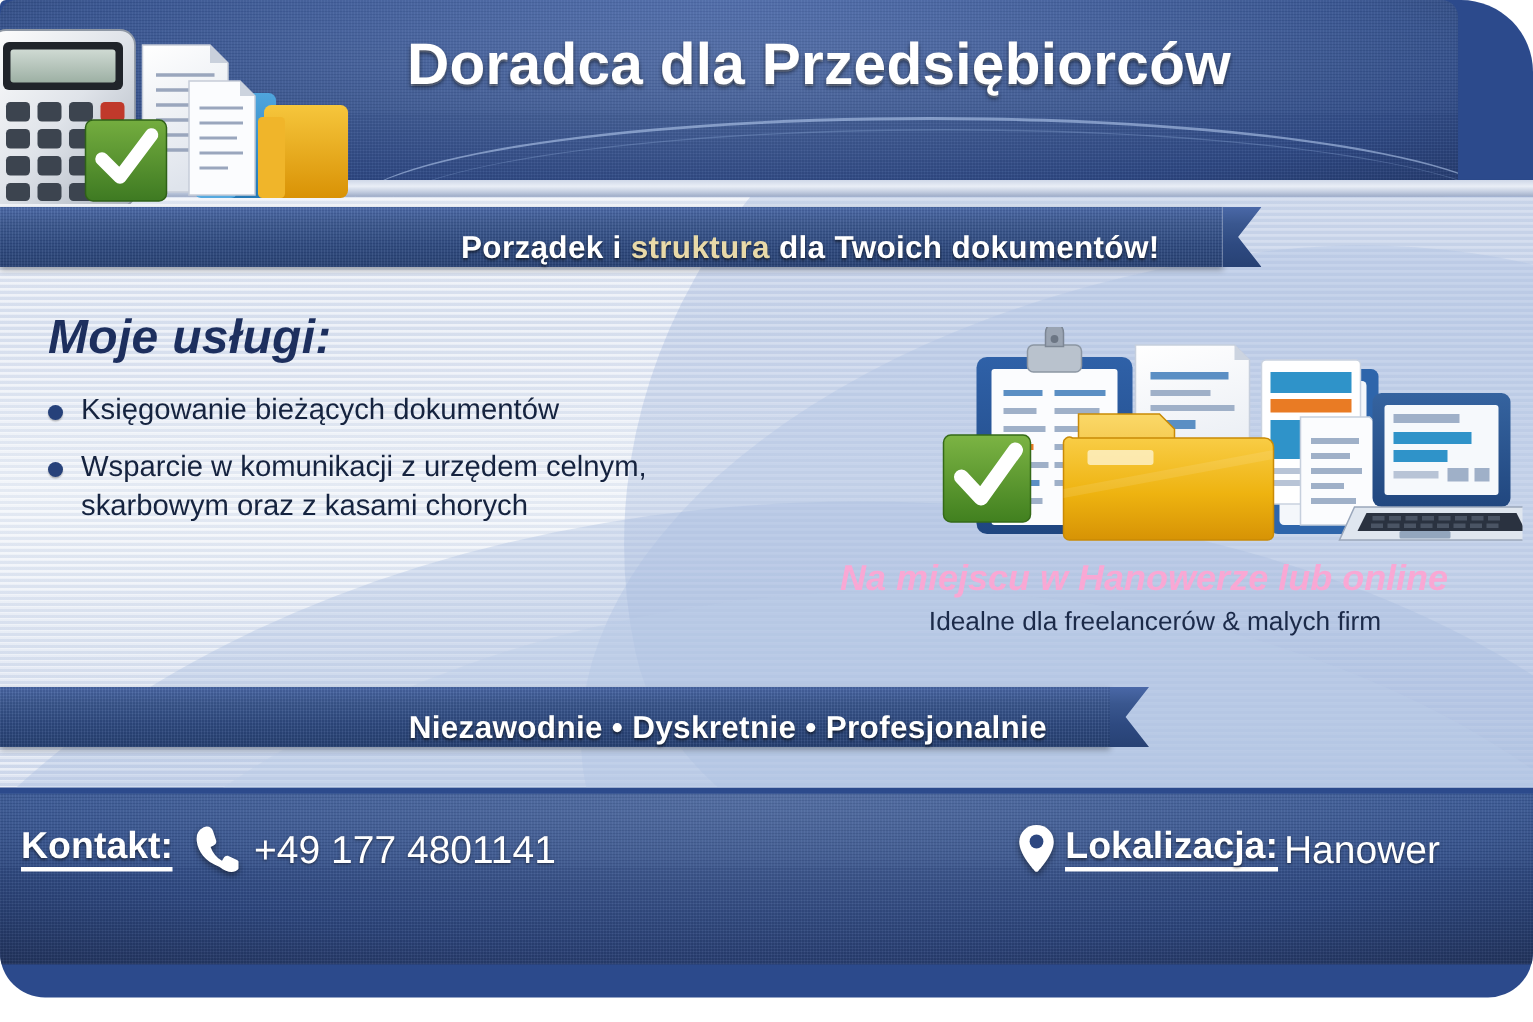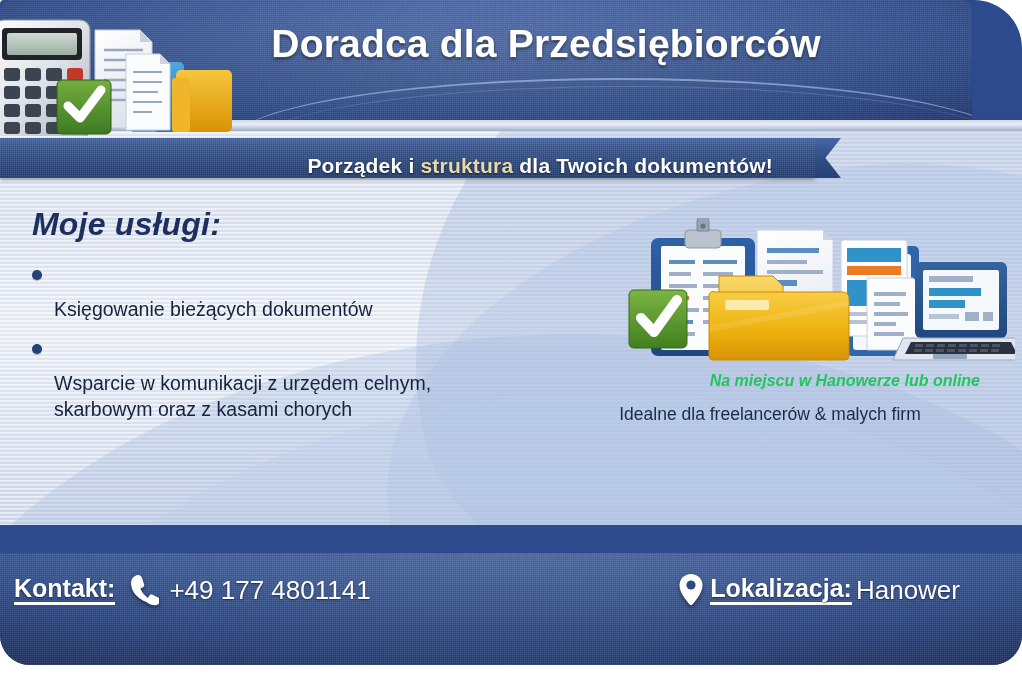--- a/index.html
+++ b/index.html
@@ -151,36 +151,36 @@
   .services h2{
     font-size:32px; font-weight:bold; font-style:italic; color:#1d2f5e;
     margin-bottom:18px; letter-spacing:.2px;
   }
   .svc-item{ display:flex; gap:12px; margin-bottom:13px; }
   .dot{
     flex:0 0 auto; width:10px; height:10px; border-radius:50%;
     background:#26417a; margin-top:9px;
     box-shadow:0 1px 1px rgba(0,0,0,.25);
   }
-  .svc-text{ font-size:19.5px; color:#15233f; line-height:1.30;margin-top:36px; }
+  .svc-text{ font-size:19.5px; color:#15233f; line-height:1.30; }
 
   
   .cap1{
-    position:absolute; left:560px; top:372px; width:420px; text-align:right;
-    font-size:16px; font-weight:bold; font-style:italic; color:#22c55e; z-index:6;
+    position:absolute; left:560px; top:372px; width:420px; text-align:left;
+    font-size:24px; font-weight:bold; font-style:italic; color:#f9a8d4; z-index:6;
     white-space:nowrap;
   }
   .cap2{
     position:absolute; left:560px; top:404px; width:420px; text-align:center;
     font-size:17.5px; color:#1b2a49; z-index:6; white-space:nowrap;
   }
 
   
   .footer{
-    position:absolute; left:0; top:553px; width:1022px; height:114px;
+    position:absolute; left:0; top:529px; width:1022px; height:114px;
     background:linear-gradient(180deg,#3c5b98 0%, #34518c 35%, #2d4780 70%, #293f73 100%);
     overflow:hidden;
     padding-left:12px;
   }
   .footer .fnoise{
     position:absolute; inset:0;
     background-image:repeating-linear-gradient(0deg, rgba(255,255,255,.045) 0 1px, rgba(0,0,0,.05) 1px 2px),
                      repeating-linear-gradient(90deg, rgba(255,255,255,.035) 0 1px, rgba(0,0,0,.04) 1px 2px);
   }
   .footer .fv{
@@ -484,20 +484,25 @@
               <rect x="376" y="131" width="8" height="3"></rect>
         </g>
         <rect x="318" y="136" width="34" height="5" rx="1" fill="#93a6bd"></rect>
       </g>
     </svg>
   </div>
 
   <div class="cap1">Na miejscu w Hanowerze lub online</div>
   <div class="cap2">Idealne dla freelancerów &amp; malych firm</div>
 
+  <div class="ribbon" id="ribbon-bottom">
+    <div class="rnoise"></div>
+    <div class="rtext">Niezawodnie • Dyskretnie • Profesjonalnie</div>
+    <div class="tail"></div>
+  </div>
 
   <div class="footer">
     <div class="fnoise"></div>
     <div class="fv"></div>
 
     <div class="contact">
       <span class="lbl">Kontakt:</span>
       <span class="ico">
         <svg width="30" height="34" viewBox="0 0 30 34">
           <path d="M6 3 c3 -2 6 -1 7 2 l2 6 c.6 2 -.3 3 -1.6 3.6 l-2 1 c1.4 4 4 7 7.6 9.3 l1.2 -2 c.8 -1.3 2 -1.8 3.4 -1.1 l5.4 2.6 c2.6 1.3 3 4 1 6 -3 3 -7.6 2.4 -12.6 -1.4 C7.4 25 3 18.6 2.2 12 1.6 7.6 3 4.6 6 3 z" fill="#ffffff"></path>

